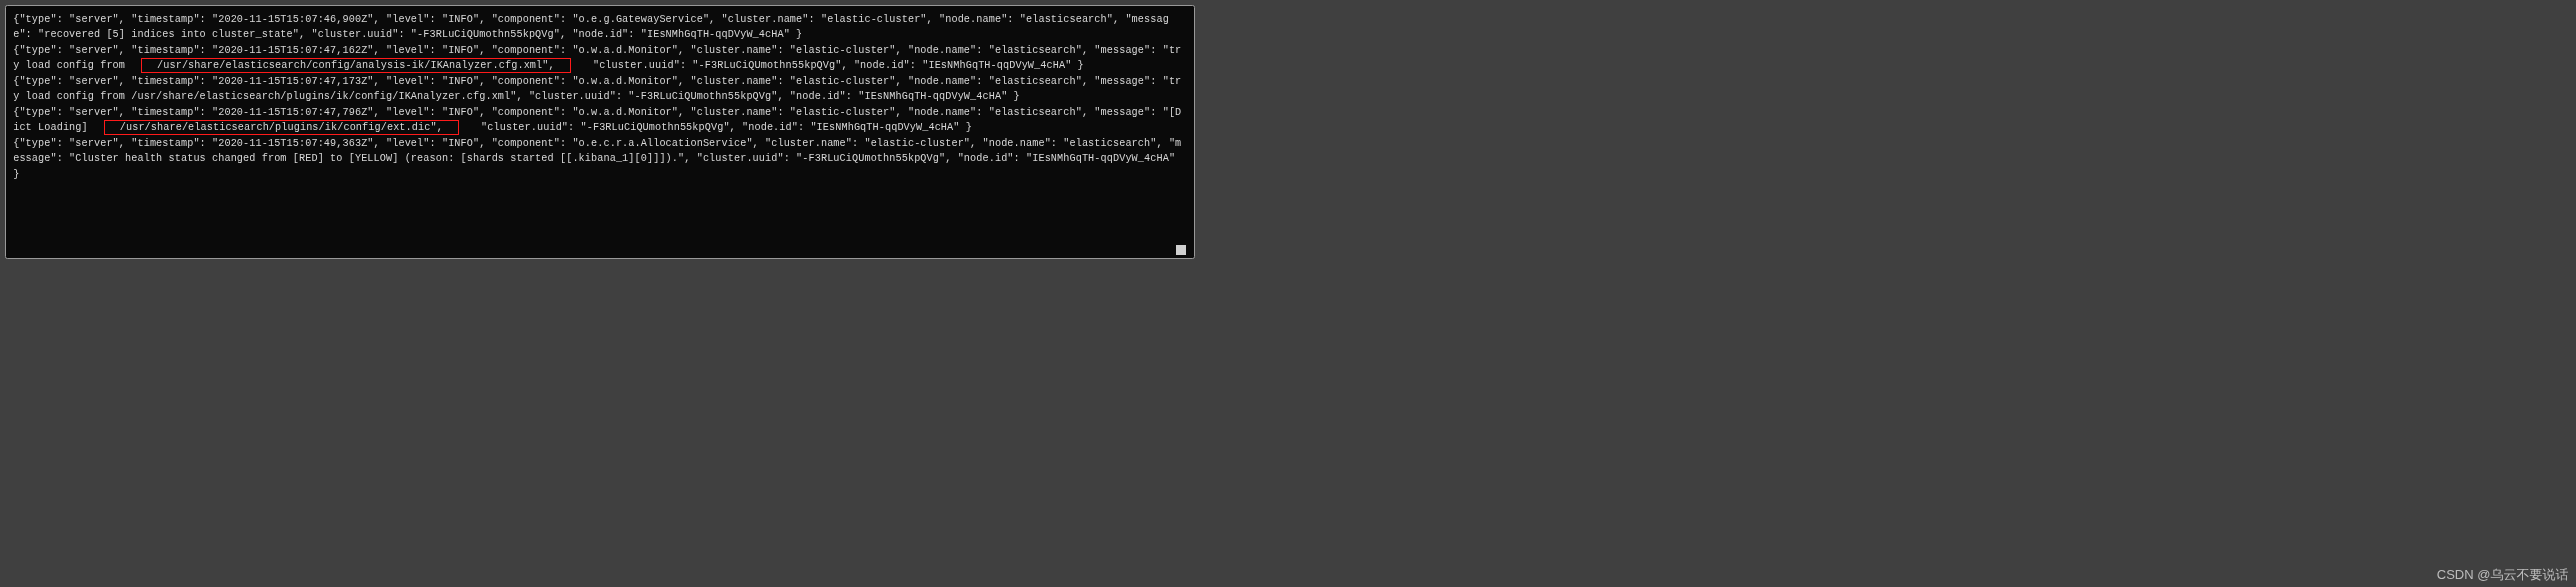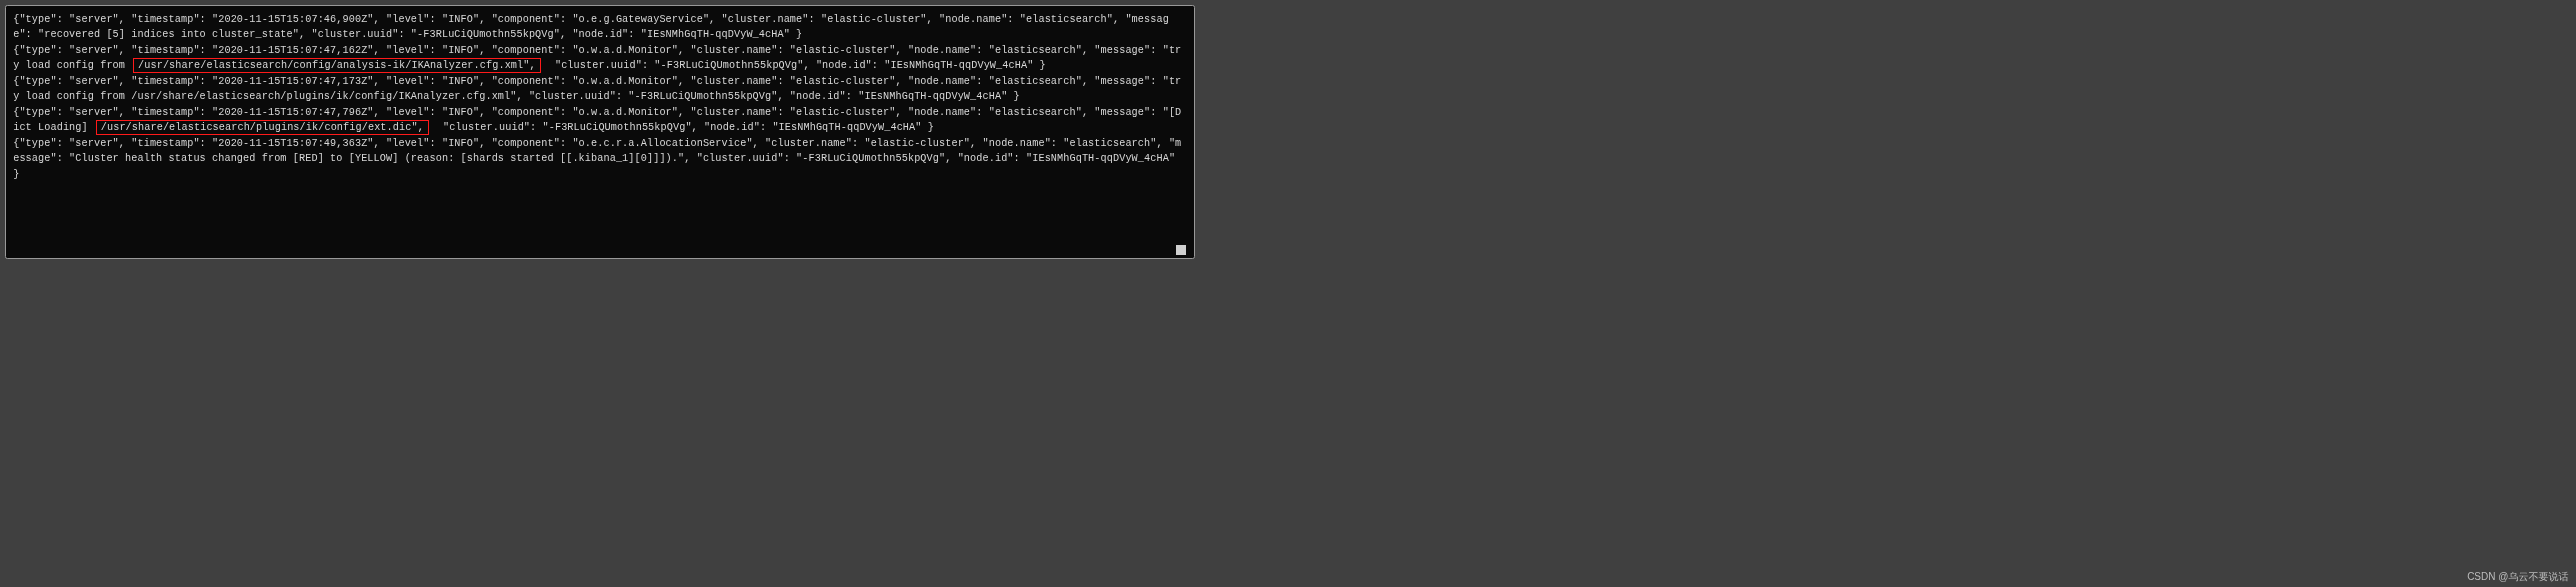--- a/index.html
+++ b/index.html
@@ -27,29 +27,29 @@
     line-height: 1.52;
     letter-spacing: 0.1px;
     word-break: break-all;
     white-space: normal;
     color: #d8d8d8;
   }
   .log-line { display: inline; }
   .hl-wrap {
     display: inline-block;
     border: 1.5px solid #ff1a1a;
-    padding: 0 4px;
-    margin: -1.5px 8px;
+    padding: 0 15px;
+    margin: -1.5px 16px;
     line-height: 1.3;
   }
   .watermark {
     position: absolute;
     bottom: 3.1px;
     right: 7.6px;
-    font-size: 10px;
+    font-size: 13px;
     color: #bdbdbd;
     font-family: sans-serif;
   }
   .scrollbar-thumb {
     position: absolute;
     bottom: 3.1px;
     right: 7.6px;
     width: 10px;
     height: 10px;
     background: #d0d0d0;

